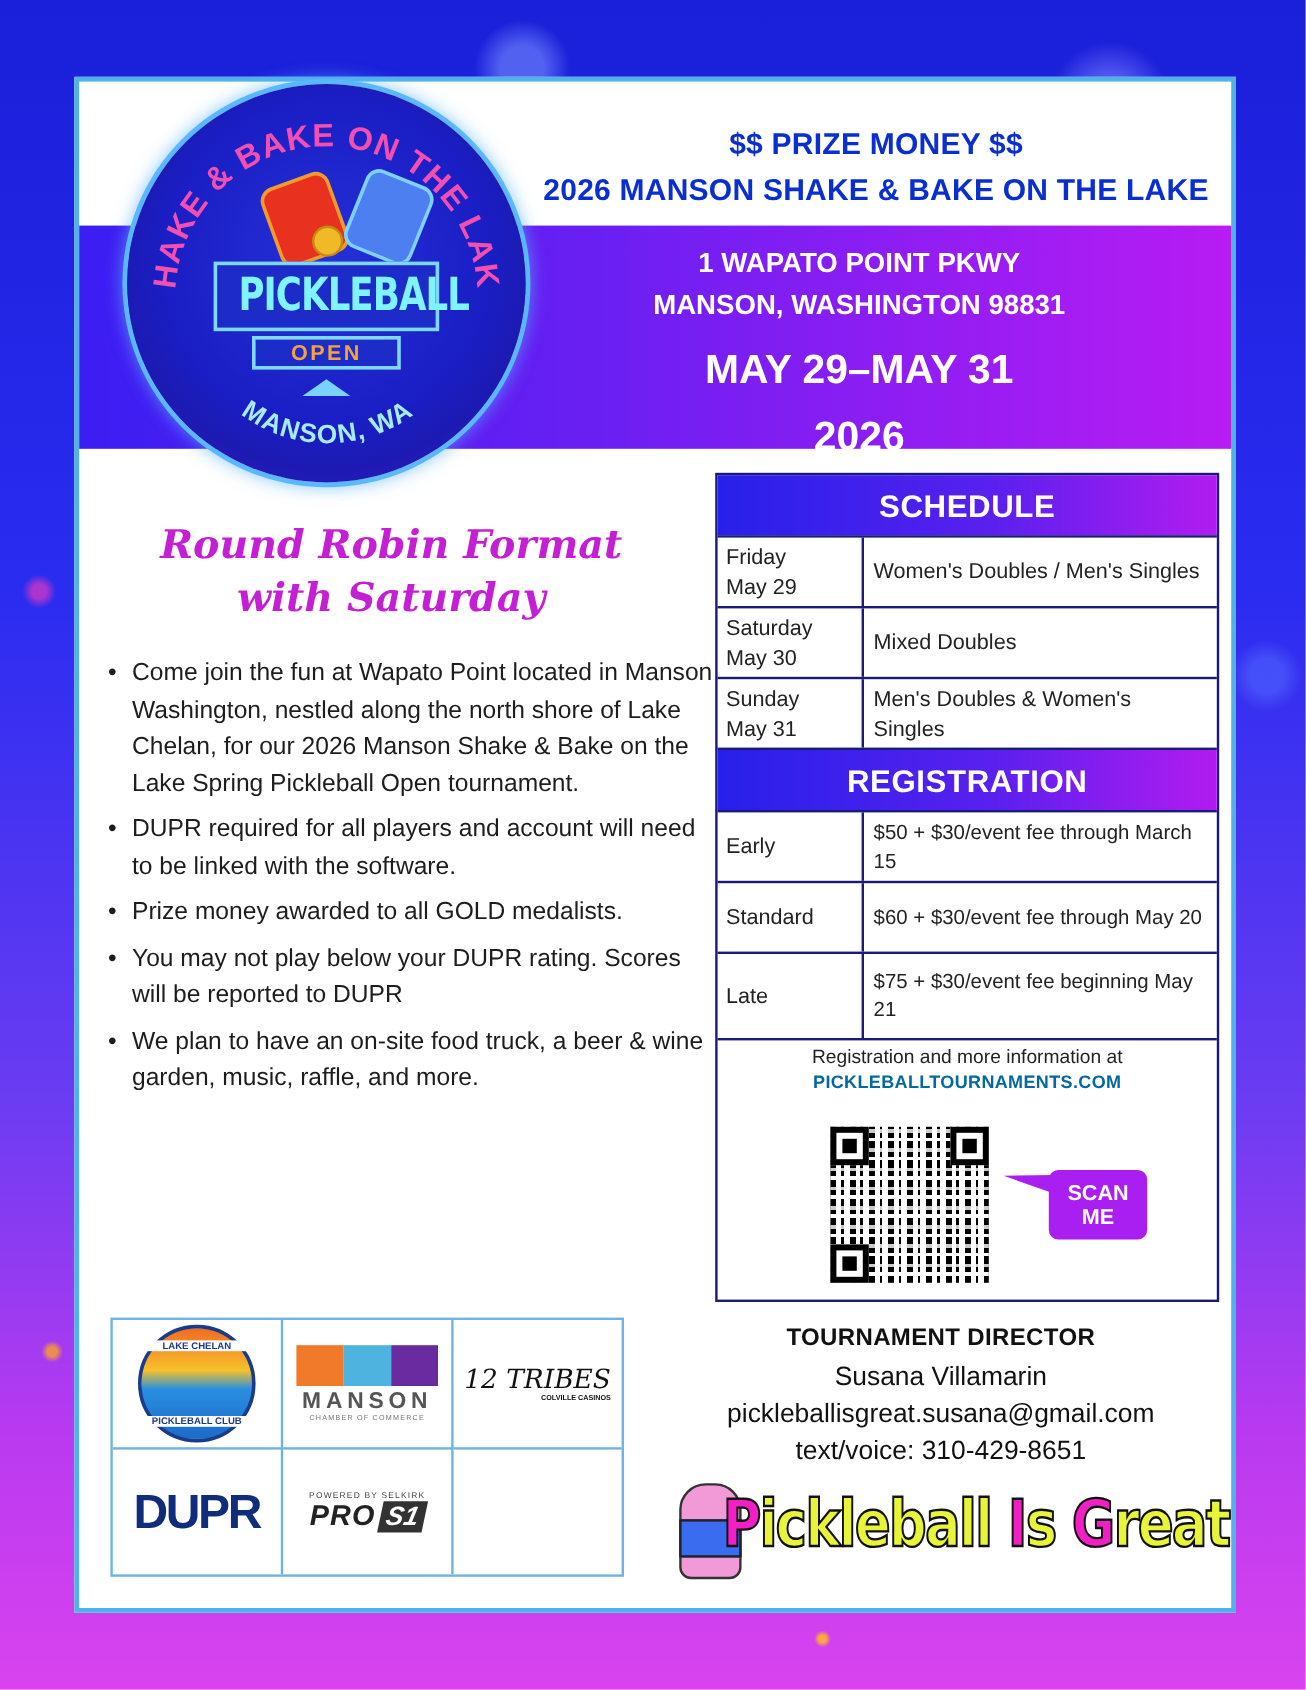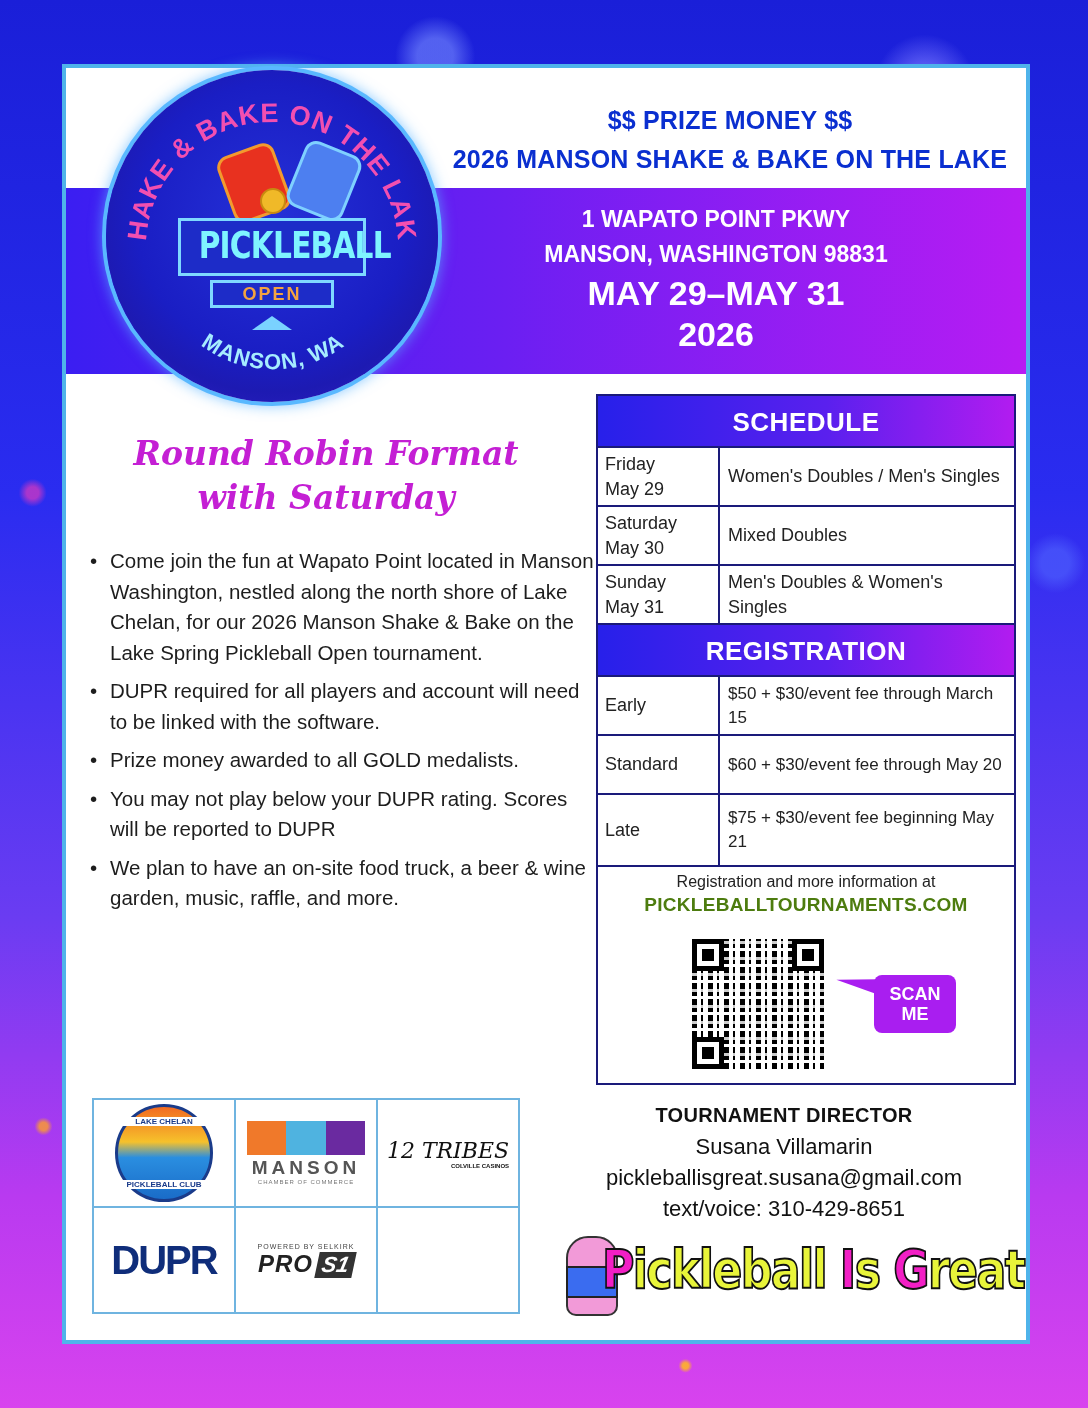--- a/index.html
+++ b/index.html
@@ -22,21 +22,21 @@
   }
   .prize-head { position:absolute; left:380px; top:38px; width:568px; text-align:center; color:#0a2fd0; font-weight:bold; }
   .prize-head .l1 { font-size:25px; letter-spacing:.2px; }
   .prize-head .l2 { font-size:25px; margin-top:10px; letter-spacing:.2px; }
   .band {
     position:absolute; left:0; top:120px; width:960px; height:186px;
     background:linear-gradient(90deg,#3b1ef2 0%,#6a1ff2 45%,#b71cf3 100%);
   }
   .band-text { position:absolute; left:430px; top:14px; width:440px; text-align:center; color:#fff; font-weight:bold; }
   .band-text .addr { font-size:23px; line-height:35px; }
-  .band-text .dates { font-size:34px; line-height:40px; margin-top:1px; }
+  .band-text .dates { font-size:34px; line-height:40px; margin-top:16px; }
   
   .logo {
     position:absolute; left:40px; top:2px; width:332px; height:332px; border-radius:50%;
     background:radial-gradient(circle at 50% 45%, #2531d8 0%, #1a1ec4 55%, #1d1ab2 70%, #3a22cf 100%);
     box-shadow:0 0 0 4px #59b8ff, 0 0 14px 4px rgba(90,180,255,.7);
   }
   .logo-arc-top { position:absolute; left:0; top:0; width:332px; height:332px; }
   .paddle { position:absolute; width:54px; height:64px; border-radius:12px; }
   .paddle.red { left:118px; top:78px; background:#e8311f; border:3px solid #f29a2e; transform:rotate(-20deg); }
   .paddle.blue { left:188px; top:76px; background:#4d7ff0; border:3px solid #7fd0ff; transform:rotate(22deg); }
@@ -48,21 +48,21 @@
   
   .sched { position:absolute; left:530px; top:326px; width:420px; border:2px solid #1a1a7a; box-sizing:border-box; }
   .sec-head { height:50px; background:linear-gradient(90deg,#2720ea 0%,#5a20ee 55%,#b21cf0 100%); color:#fff; font-weight:bold; font-size:26px; text-align:center; line-height:52px; letter-spacing:.5px; }
   .row { display:flex; border-top:2px solid #1a1a7a; }
   .row .c1 { width:122px; border-right:2px solid #1a1a7a; padding:6px 0 6px 7px; box-sizing:border-box; font-size:18px; line-height:25px; color:#222; display:flex; align-items:center; }
   .row .c2 { flex:1; padding:6px 8px; box-sizing:border-box; font-size:18px; line-height:25px; color:#222; display:flex; align-items:center; }
   .row.s1 { height:57px; } .row.s2 { height:57px; } .row.s3 { height:57px; }
   .row.r .c2 { font-size:17px; line-height:24px; }
   .reg-info { border-top:2px solid #1a1a7a; text-align:center; padding-top:6px; height:218px; box-sizing:border-box; position:relative; }
   .reg-info .t1 { font-size:16px; color:#222; }
-  .reg-info .t2 { font-size:19px; font-weight:bold; color:#4d7c0f; margin-top:3px; letter-spacing:.3px; }
+  .reg-info .t2 { font-size:15px; font-weight:bold; color:#0369a1; margin-top:3px; letter-spacing:.3px; }
   .qr { position:absolute; left:94px; top:72px; width:132px; height:130px;
     background:
       repeating-linear-gradient(90deg,#000 0 5px,#fff 5px 9px,#000 9px 11px,#fff 11px 16px),
       #fff; }
   .qr::before { content:""; position:absolute; inset:0;
     background:repeating-linear-gradient(0deg,transparent 0 6px,#fff 6px 9px,transparent 9px 13px,rgba(255,255,255,.8) 13px 16px); }
   .finder { position:absolute; width:22px; height:22px; border:5px solid #000; background:#fff; z-index:2; }
   .finder::after { content:""; position:absolute; left:5px; top:5px; width:12px; height:12px; background:#000; }
   .scan-bubble { position:absolute; left:276px; top:108px; width:82px; height:58px; background:#a91ef0; border-radius:8px; color:#fff; font-weight:bold; font-size:18px; line-height:20px; text-align:center; padding-top:9px; box-sizing:border-box; }
   .scan-tail { position:absolute; left:238px; top:110px; width:0; height:0; border-top:5px solid transparent; border-bottom:10px solid transparent; border-right:42px solid #a91ef0; transform:rotate(6deg); }

